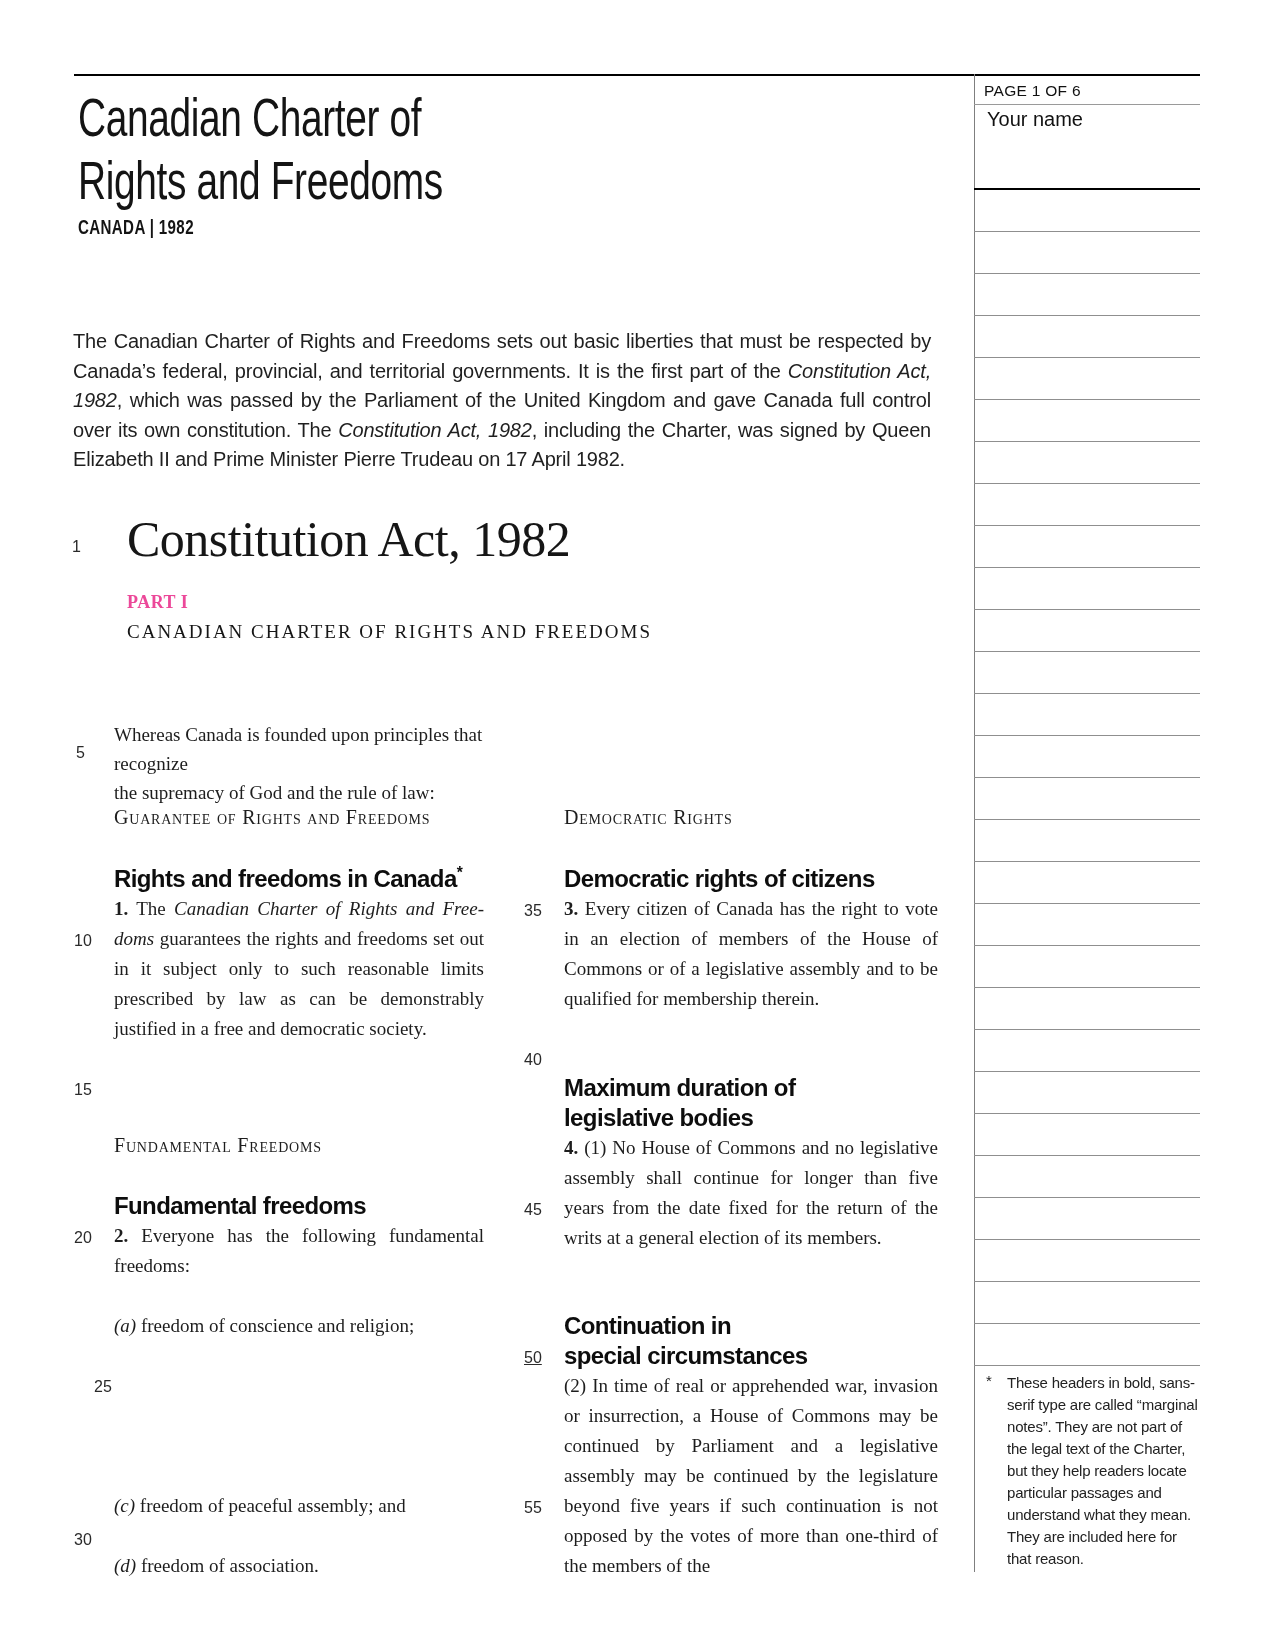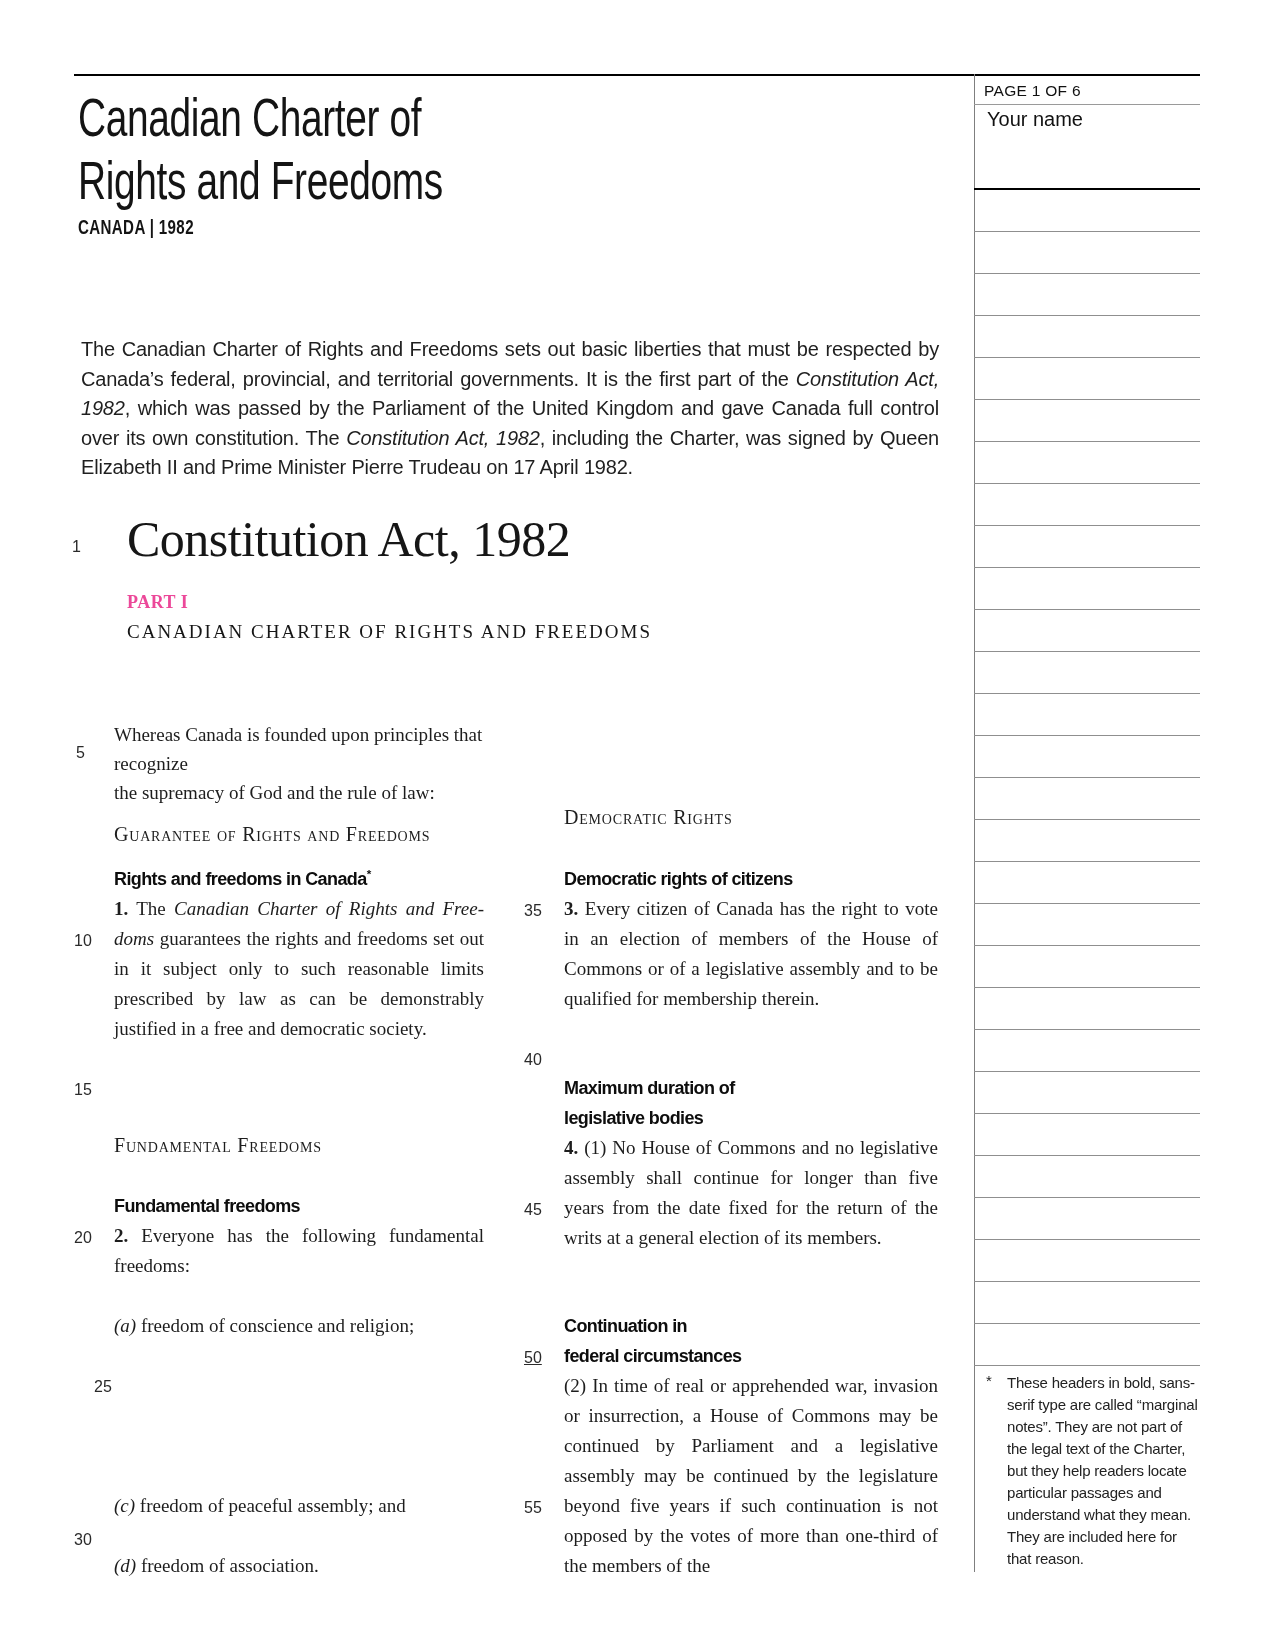--- a/index.html
+++ b/index.html
@@ -6,21 +6,21 @@
   .page{position:relative;width:1275px;height:1650px;background:#ffffff;overflow:hidden;
         font-family:"Liberation Sans",sans-serif;color:#1d1d1d;}
 
   
   .top-rule{position:absolute;left:74px;top:74px;width:1126px;height:2px;background:#000;}
   .title{position:absolute;left:78px;top:86px;margin:0;font-weight:400;color:#141414;
          font-size:54px;line-height:63px;white-space:pre-line;letter-spacing:-0.5px;
          transform:scaleX(0.72);transform-origin:left top;}
   .subtitle{position:absolute;left:78px;top:215px;font-weight:700;font-size:21px;color:#141414;
             letter-spacing:0.5px;transform:scaleX(0.72);transform-origin:left top;}
-  .intro{position:absolute;left:73px;top:327px;width:858px;margin:8px;font-size:20px;
+  .intro{position:absolute;left:73px;top:327px;width:858px;margin:0;font-size:20px;
          line-height:29.5px;letter-spacing:-0.2px;text-align:justify;color:#1f1f1f;}
 
   
   .act-title{position:absolute;left:127px;top:512px;margin:0;font-weight:400;
              font-family:"Liberation Serif",serif;font-size:50px;line-height:54px;
              letter-spacing:-0.5px;color:#161616;}
   .part{position:absolute;left:127px;top:592px;font-family:"Liberation Serif",serif;
         font-weight:700;font-size:18px;letter-spacing:0.5px;color:#ec4899;}
   .part-title{position:absolute;left:127px;top:621px;font-family:"Liberation Serif",serif;
         font-size:19px;letter-spacing:2px;color:#161616;}
@@ -28,21 +28,21 @@
         font-family:"Liberation Serif",serif;font-size:19px;line-height:29px;
         white-space:pre-line;color:#1d1d1d;}
 
   
   .mn{position:absolute;font-size:16px;color:#2a2a2a;font-family:"Liberation Sans",sans-serif;}
 
   
   .sch{position:absolute;margin:0;font-family:"Liberation Serif",serif;font-variant:small-caps;
        font-size:20px;letter-spacing:0.8px;color:#1d1d1d;}
   .mnh{position:absolute;margin:0;font-family:"Liberation Sans",sans-serif;font-weight:700;
-       font-size:18px;letter-spacing:-0.6px;line-height:30px;color:#0d0d0d;white-space:pre-line;}
+       font-size:24px;letter-spacing:-0.6px;line-height:30px;color:#0d0d0d;white-space:pre-line;}
   .body{position:absolute;margin:0;font-family:"Liberation Serif",serif;font-size:19px;
         line-height:30px;text-align:justify;color:#1d1d1d;hyphens:manual;}
   .it{font-style:italic;}
   .bd{font-weight:700;}
   sup{font-size:65%;vertical-align:super;line-height:0;}
 
   
   .vline{position:absolute;left:974px;top:74px;width:1px;height:1498px;background:#7f7f7f;}
   .page-label{position:absolute;left:984px;top:82px;font-size:15.5px;letter-spacing:0.3px;color:#111;}
   .sb-line{position:absolute;left:974px;width:226px;height:1px;background:#9a9a9a;}
@@ -79,38 +79,38 @@
   <div class="mn" style="left:74px;top:1081px;">15</div>
   <div class="mn" style="left:74px;top:1229px;">20</div>
   <div class="mn" style="left:74px;top:1378px;margin-left:20px;">25</div>
   <div class="mn" style="left:74px;top:1531px;">30</div>
   <div class="mn" style="left:524px;top:902px;">35</div>
   <div class="mn" style="left:524px;top:1051px;">40</div>
   <div class="mn" style="left:524px;top:1201px;">45</div>
   <div class="mn" style="left:524px;top:1349px;text-decoration:underline;">50</div>
   <div class="mn" style="left:524px;top:1499px;">55</div>
 
-  <div class="sch" style="left:114px;top:806px;width:370px;margin-top:17px;">Guarantee of Rights and Freedoms</div>
+  <div class="sch" style="left:114px;top:806px;width:370px;">Guarantee of Rights and Freedoms</div>
   <div class="mnh" style="left:114px;top:864px;width:370px;"><span>Rights and freedoms in Canada</span><sup>*</sup></div>
   <p class="body" style="left:114px;top:894px;width:370px;"><span class="bd">1.</span><span> The </span><span class="it">Canadian Charter of Rights and Free­doms</span><span> guarantees the rights and freedoms set out in it subject only to such reasonable limits prescribed by law as can be demon­strably justified in a free and democratic society.</span></p>
   <div class="sch" style="left:114px;top:1134px;width:370px;">Fundamental Freedoms</div>
   <div class="mnh" style="left:114px;top:1191px;width:370px;">Fundamental freedoms</div>
   <p class="body" style="left:114px;top:1221px;width:370px;"><span class="bd">2.</span><span> Everyone has the following fundamental freedoms:</span></p>
   <p class="body" style="left:114px;top:1311px;width:370px;"><span class="it">(a)</span><span> freedom of conscience and religion;</span></p>
   <p class="body" style="left:114px;top:1551px;width:370px;"><span class="it">(d)</span><span> freedom of association.</span></p>
   <p class="body" style="left:114px;top:1491px;width:370px;"><span class="it">(c)</span><span> freedom of peaceful assembly; and</span></p>
 
   <div class="sch" style="left:564px;top:806px;width:374px;">Democratic Rights</div>
   <div class="mnh" style="left:564px;top:864px;width:374px;">Democratic rights of citizens</div>
   <p class="body" style="left:564px;top:894px;width:374px;"><span class="bd">3.</span><span> Every citizen of Canada has the right to vote in an election of members of the House of Commons or of a legislative as­sembly and to be qualified for membership therein.</span></p>
   <div class="mnh" style="left:564px;top:1073px;width:374px;">Maximum duration of
 legislative bodies</div>
   <p class="body" style="left:564px;top:1133px;width:374px;"><span class="bd">4.</span><span> (1) No House of Commons and no leg­islative assembly shall continue for longer than five years from the date fixed for the return of the writs at a general election of its members.</span></p>
   <div class="mnh" style="left:564px;top:1311px;width:374px;">Continuation in
-federal circumstances</div>
+special circumstances</div>
   <p class="body" style="left:564px;top:1371px;width:374px;"><span>(2) In time of real or apprehended war, invasion or insurrection, a House of Com­mons may be continued by Parliament and a legislative assembly may be continued by the legislature beyond five years if such continuation is not opposed by the votes of more than one-third of the members of the</span></p>
 
   <div class="vline"></div>
   <div class="page-label">PAGE 1 OF 6</div>
   <div class="sb-line" style="top:104px;"></div>
   <div class="your-name">Your name</div>
   <div class="sb-line dark" style="top:188px;"></div>
   <div class="ruled"></div>
   <div class="fn-marker">*</div>
   <p class="footnote">These headers in bold, sans-serif type are called “marginal notes”. They are not part of the legal text of the Charter, but they help readers locate particular passages and understand what they mean. They are included here for that reason.</p>

